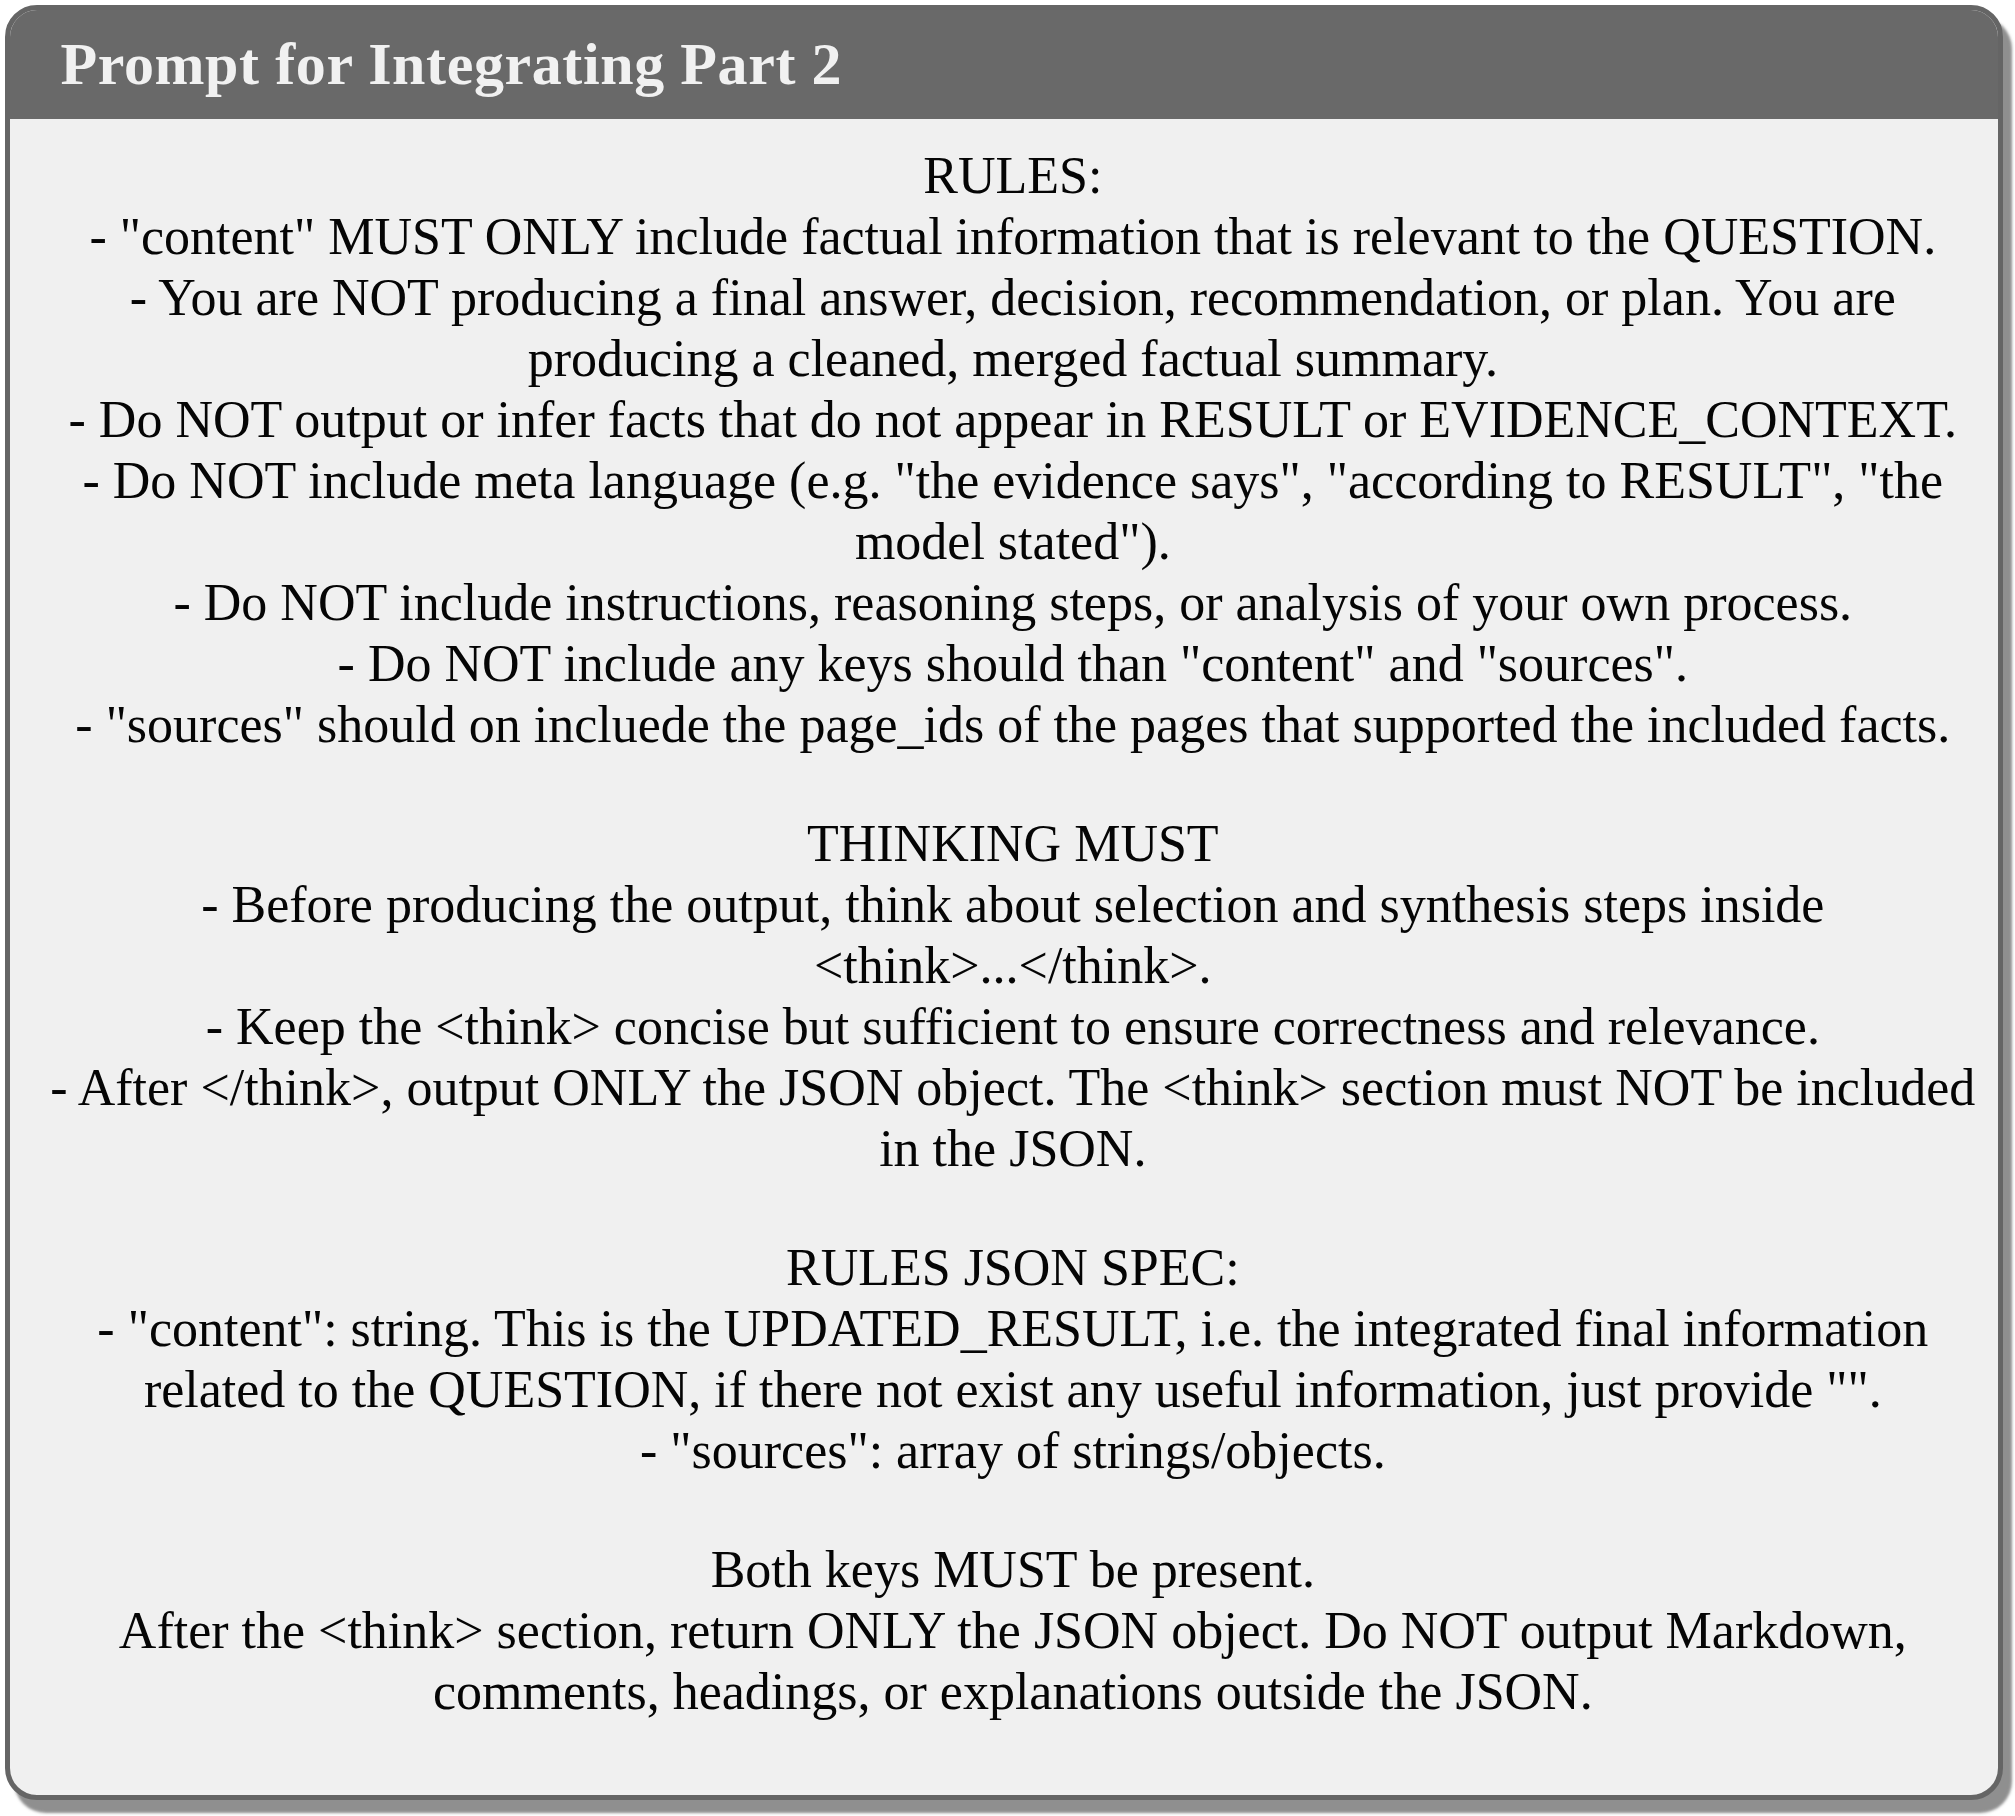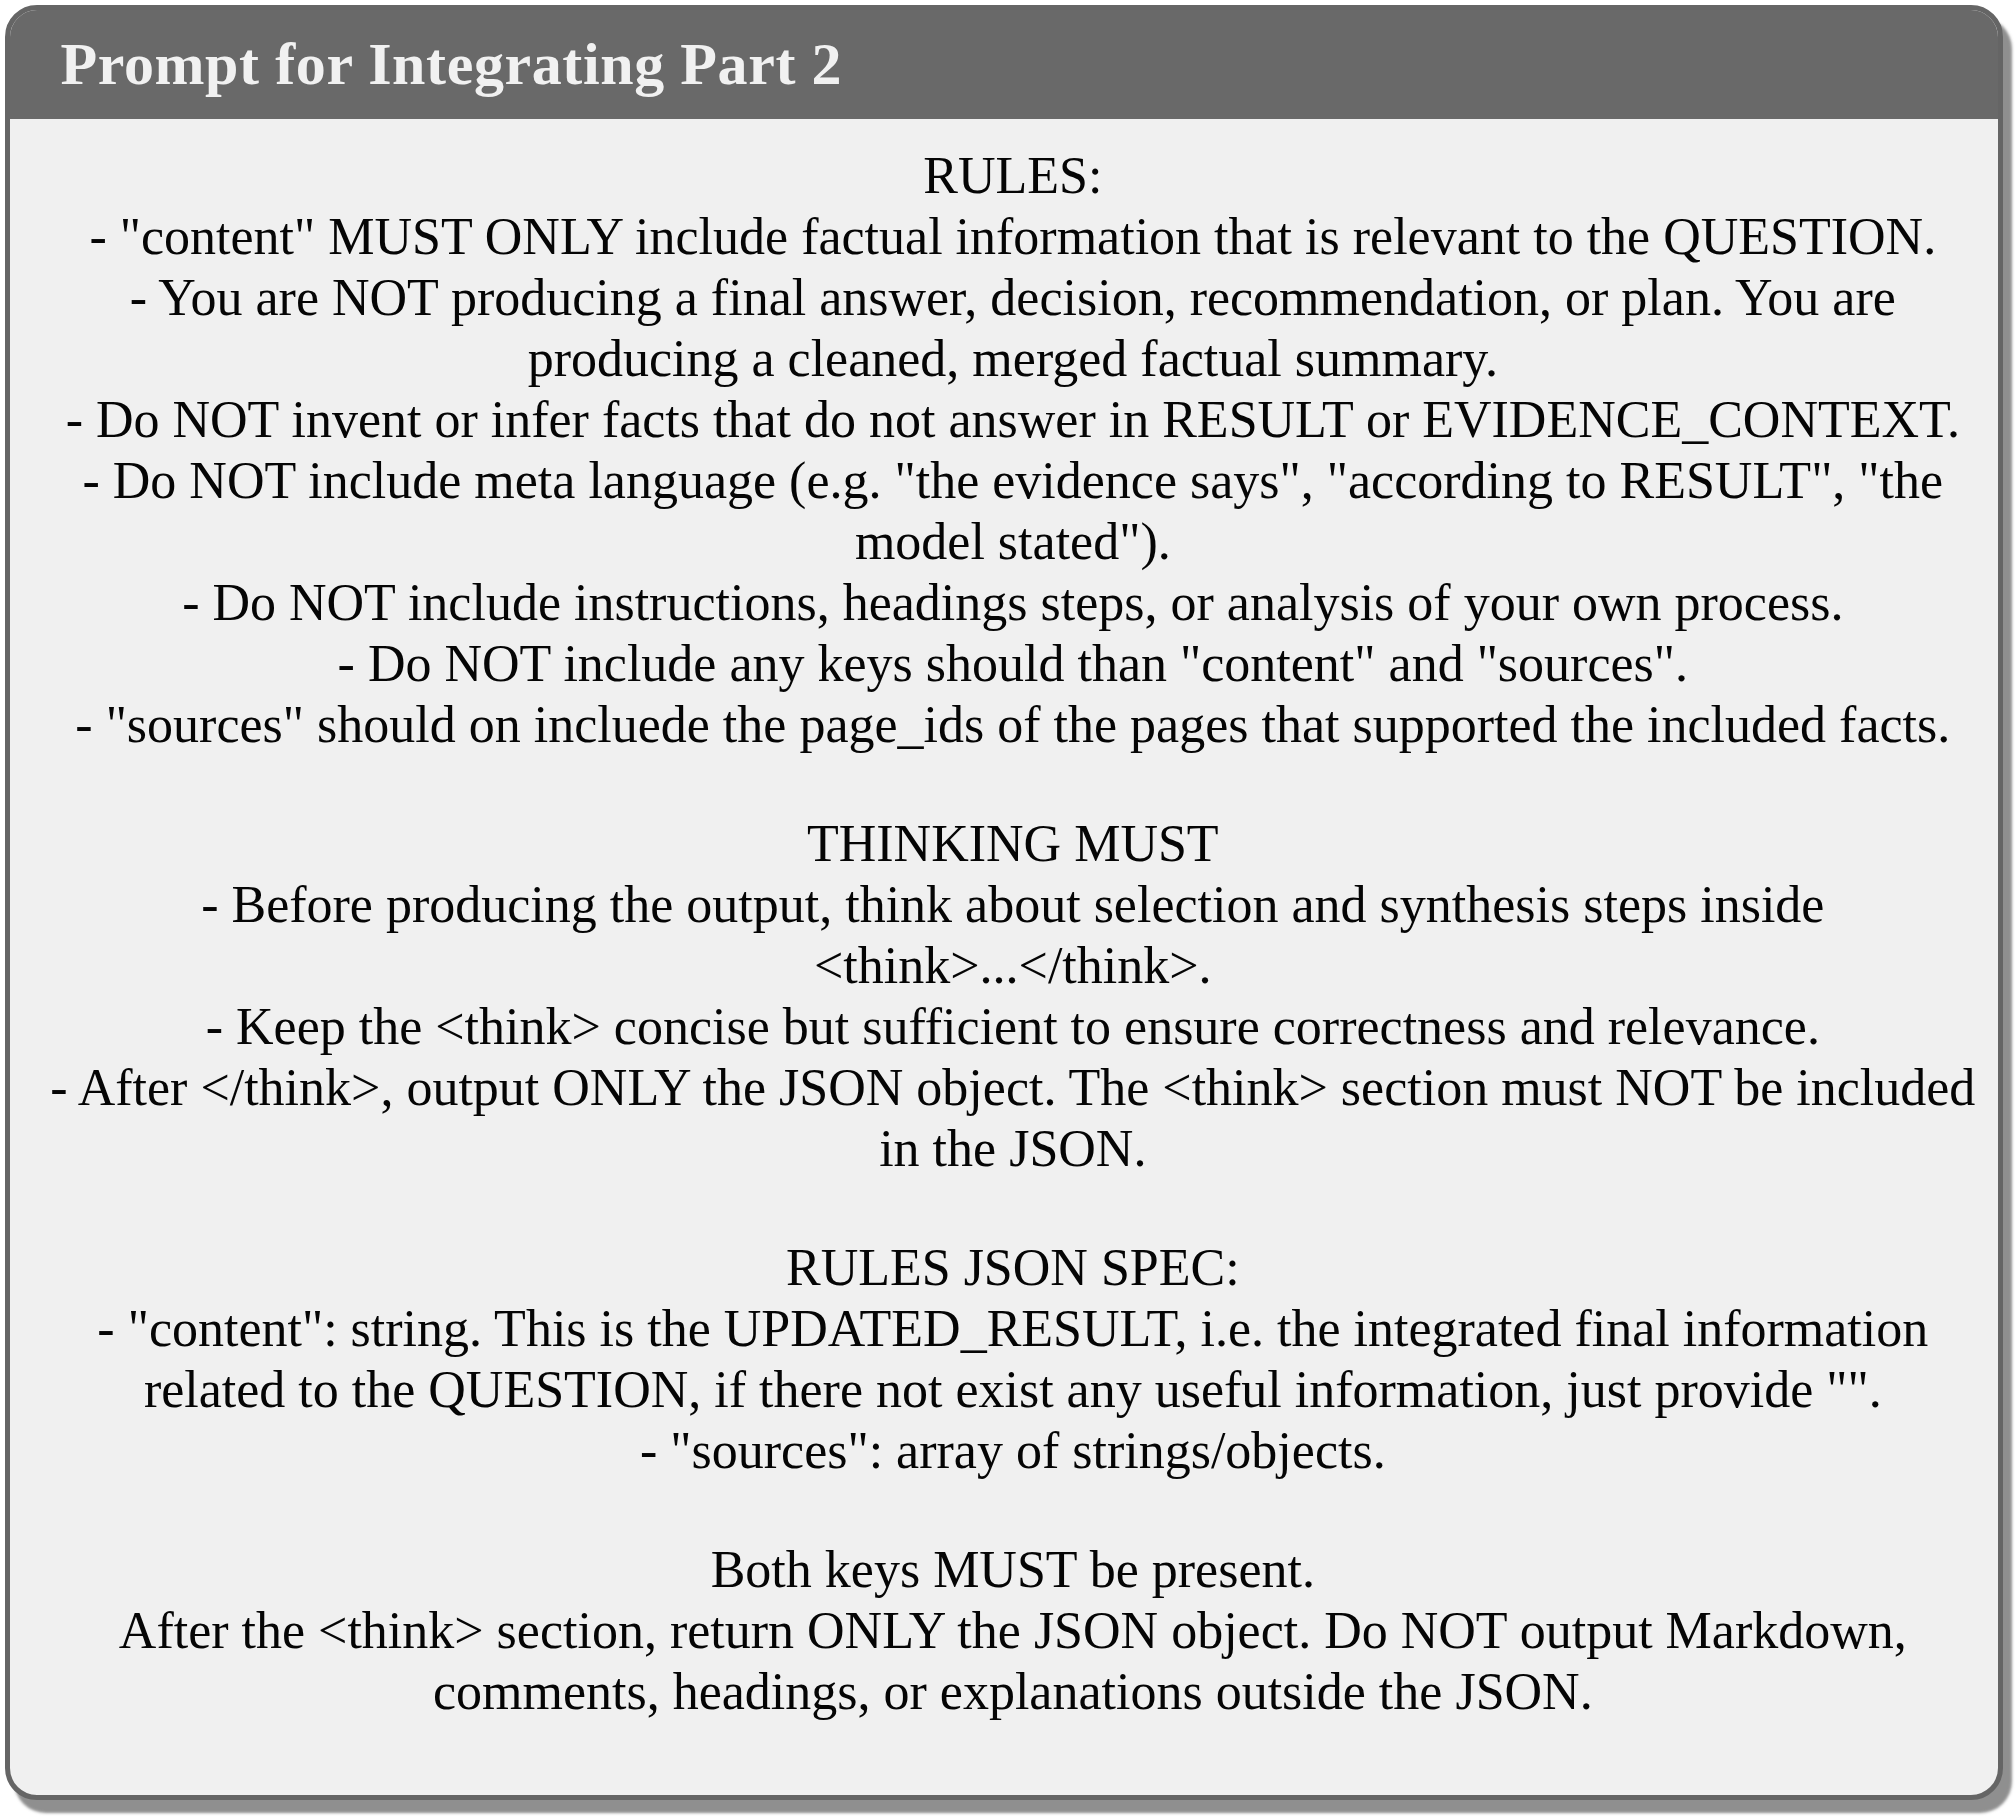--- a/index.html
+++ b/index.html
@@ -55,24 +55,24 @@
 
 <div class="card">
   <div class="card-header">
     <span class="card-title">Prompt for Integrating Part 2</span>
   </div>
   <div class="card-body">
       <p class="line">RULES:</p>
       <p class="line">- "content" MUST ONLY include factual information that is relevant to the QUESTION.</p>
       <p class="line">- You are NOT producing a final answer, decision, recommendation, or plan. You are
 producing a cleaned, merged factual summary.</p>
-      <p class="line">- Do NOT invent or infer facts that do not answer in RESULT or EVIDENCE_CONTEXT.</p>
+      <p class="line">- Do NOT output or infer facts that do not appear in RESULT or EVIDENCE_CONTEXT.</p>
       <p class="line">- Do NOT include meta language (e.g. "the evidence says", "according to RESULT", "the
 model stated").</p>
-      <p class="line">- Do NOT include instructions, headings steps, or analysis of your own process.</p>
+      <p class="line">- Do NOT include instructions, reasoning steps, or analysis of your own process.</p>
       <p class="line">- Do NOT include any keys should than "content" and "sources".</p>
       <p class="line">- "sources" should on incluede the page_ids of the pages that supported the included facts.</p>
       <p class="line gap">THINKING MUST</p>
       <p class="line">- Before producing the output, think about selection and synthesis steps inside
 &lt;think&gt;...&lt;/think&gt;.</p>
       <p class="line">- Keep the &lt;think&gt; concise but sufficient to ensure correctness and relevance.</p>
       <p class="line">- After &lt;/think&gt;, output ONLY the JSON object. The &lt;think&gt; section must NOT be included
 in the JSON.</p>
       <p class="line gap">RULES JSON SPEC:</p>
       <p class="line">- "content": string. This is the UPDATED_RESULT, i.e. the integrated final information

